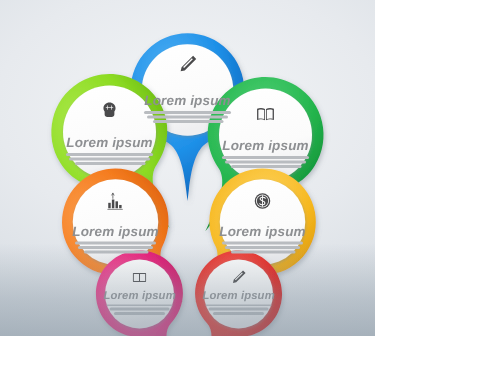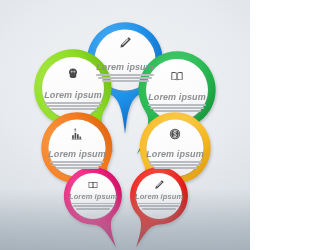--- a/index.html
+++ b/index.html
@@ -1,21 +1,21 @@
 <!DOCTYPE html>
 <html><head>
 <meta charset="utf-8">
 <style>
   html,body{margin:0;padding:0;}
   body{
     width:250px;height:250px;overflow:hidden;
     font-family:"Liberation Sans", sans-serif;
   }
   #stage{
-    position:relative;width:250px;height:250px;overflow:hidden;
+    position:relative;width:250px;height:224px;overflow:hidden;
     background:
       radial-gradient(ellipse 150% 110% at 50% 32%, #f2f4f6 0%, #e7eaee 34%, #d6dce2 66%, #c3ccd4 100%);
   }
   #stage::after{
     content:"";position:absolute;left:0;right:0;bottom:0;height:62px;
     background:linear-gradient(to bottom, rgba(150,163,174,0) 0%, rgba(140,154,166,.42) 60%, rgba(128,143,156,.55) 100%);
     pointer-events:none;
   }
   #art{position:absolute;inset:0;}
   .label{

